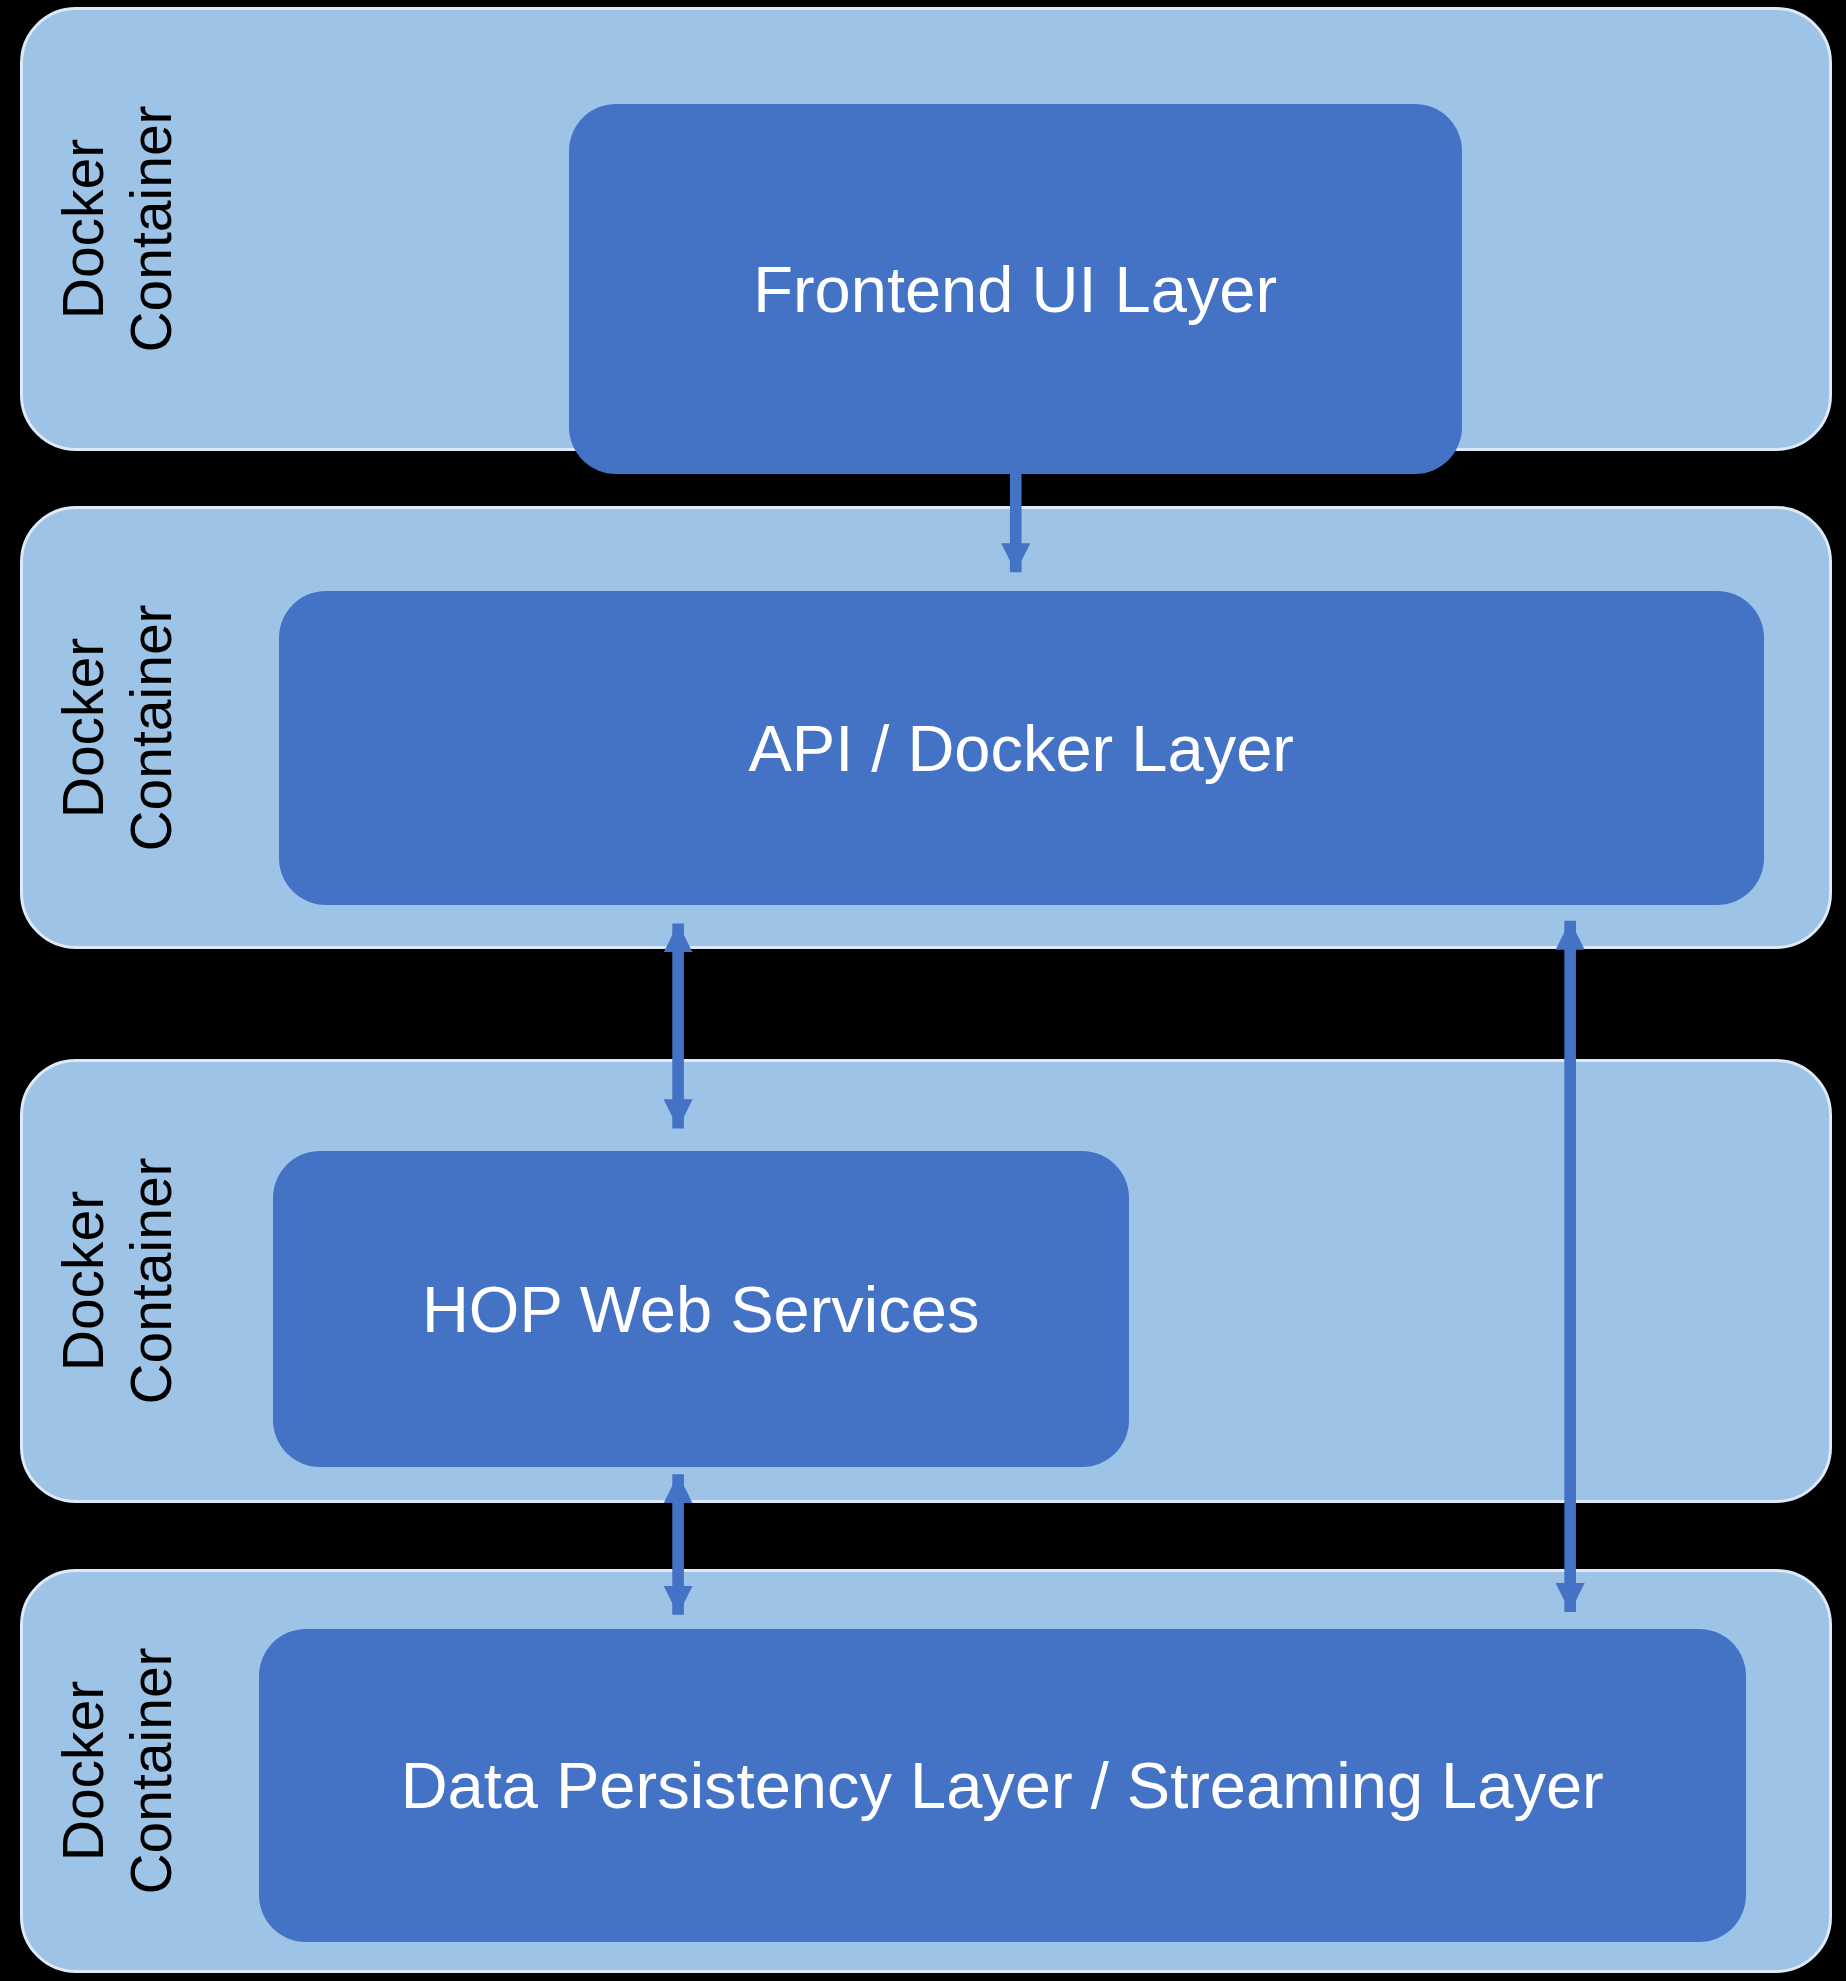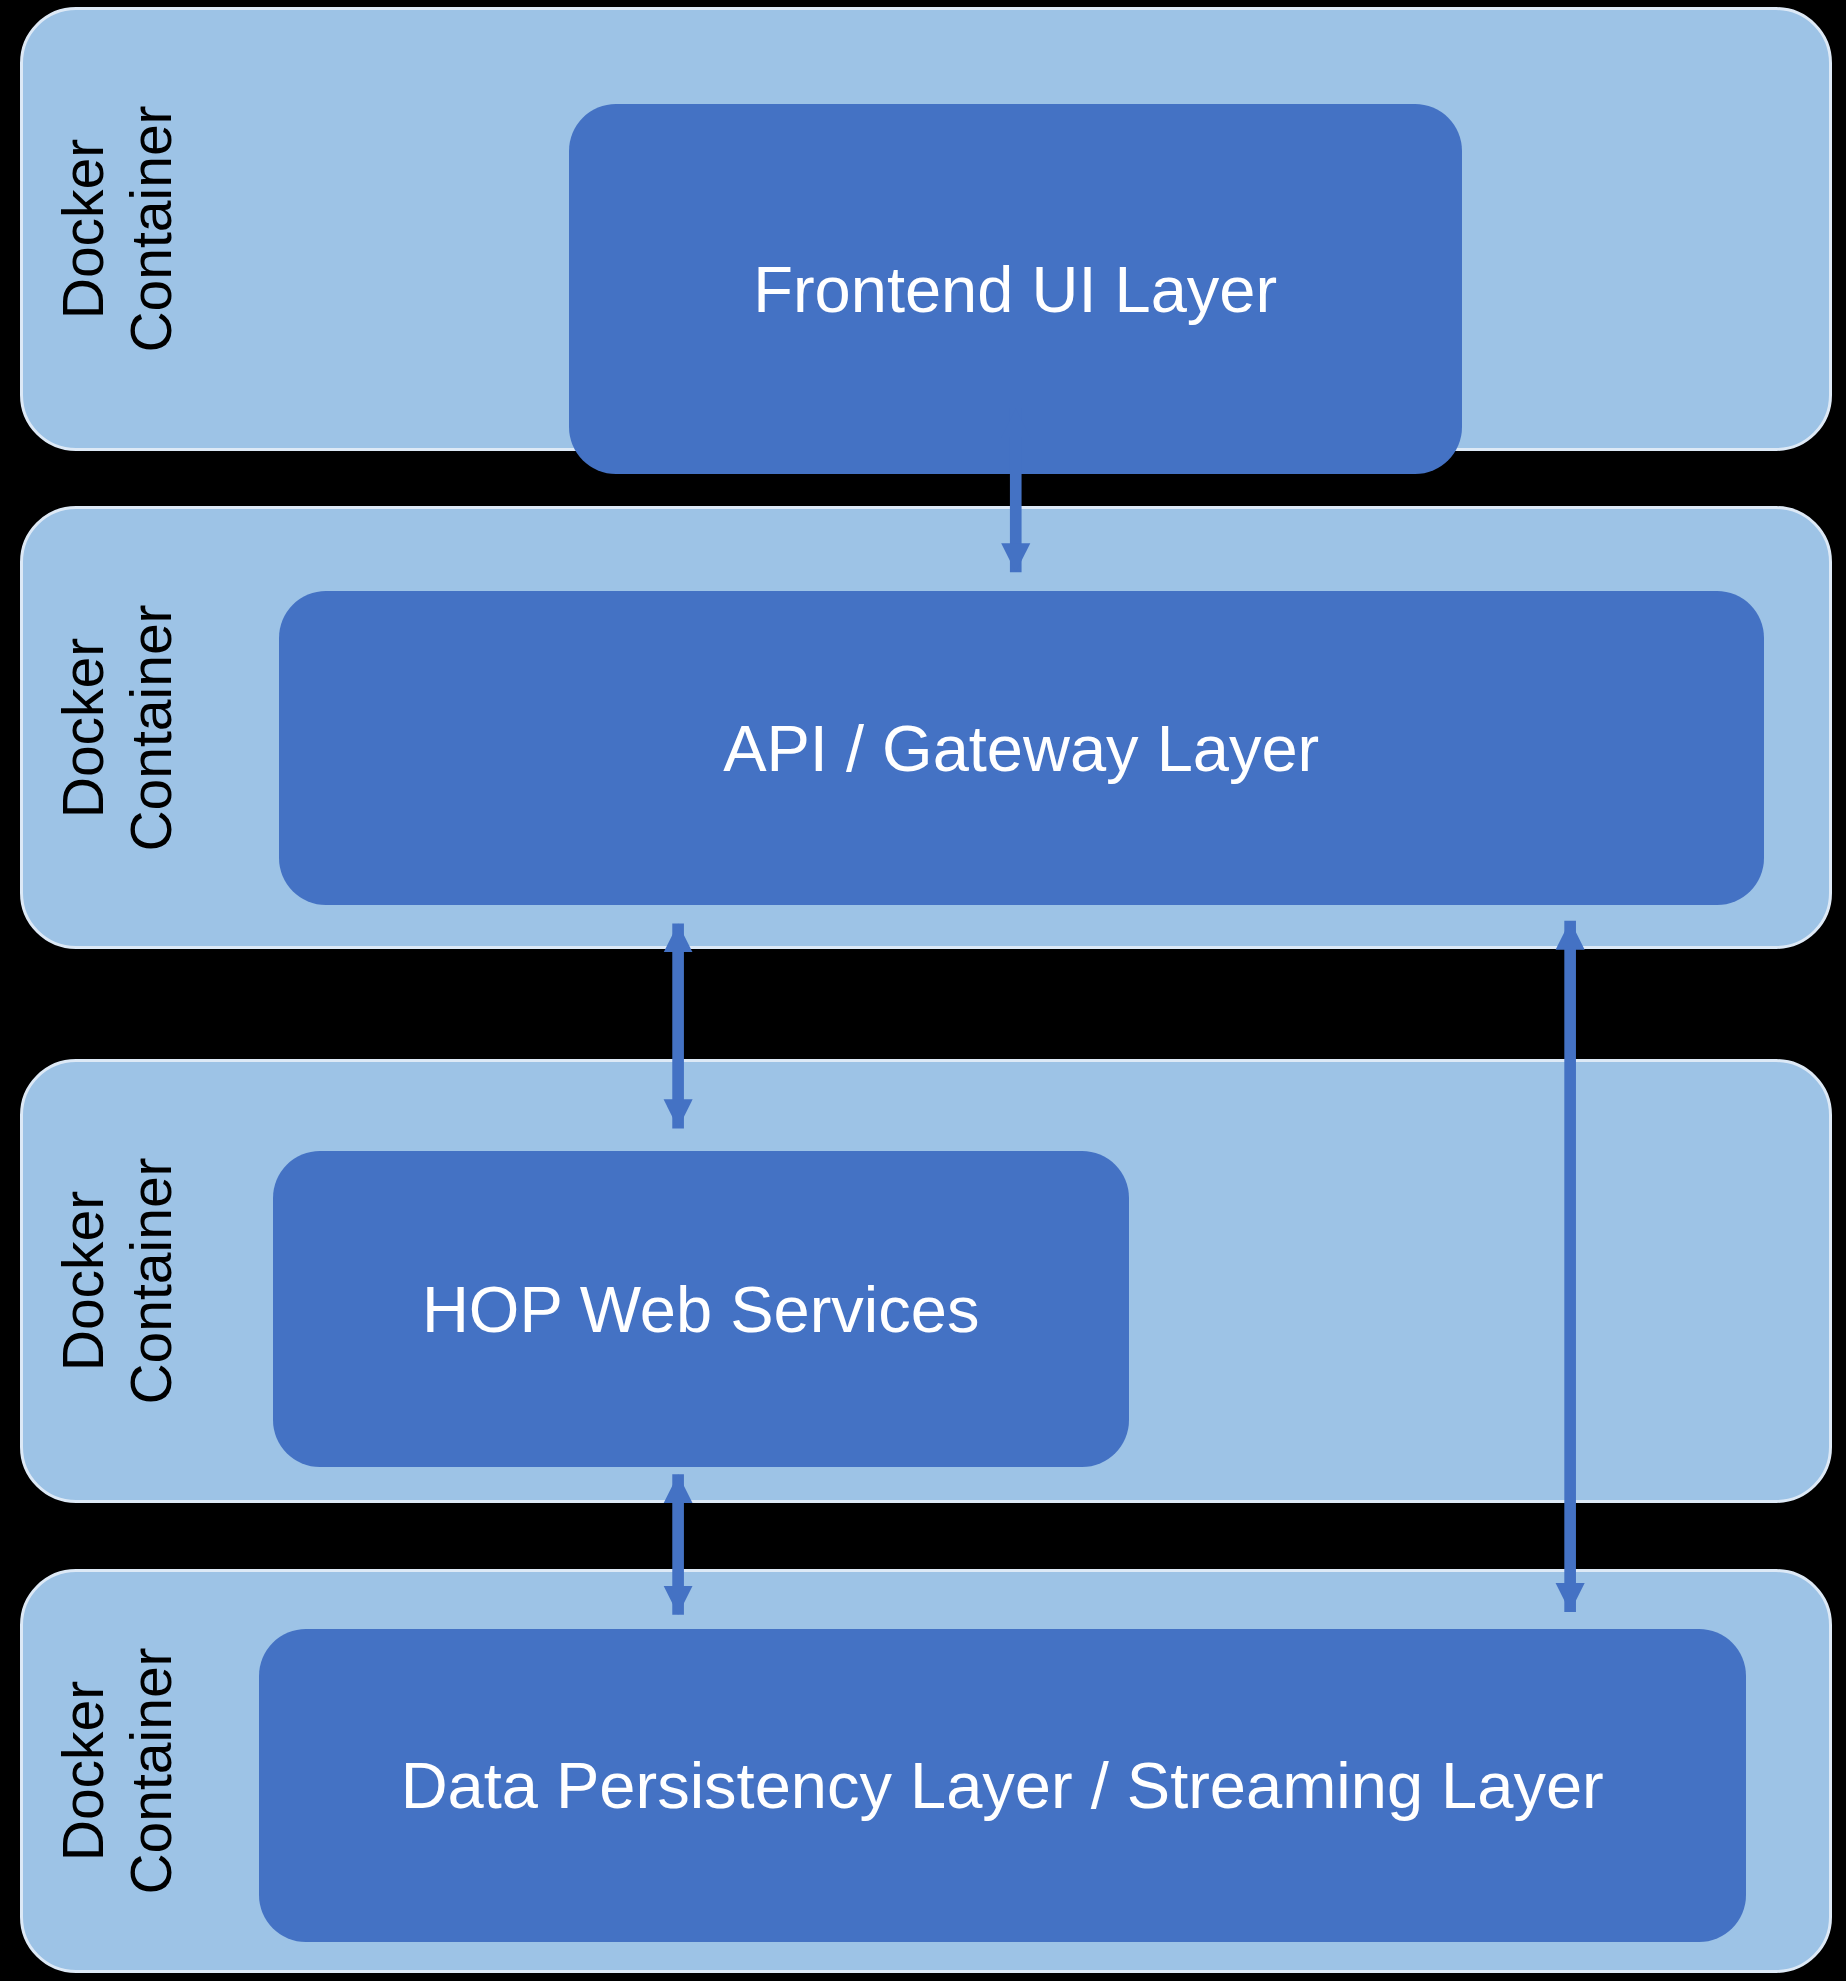--- a/index.html
+++ b/index.html
@@ -83,21 +83,21 @@
   <div class="container c1">
     <div class="vlabel">Docker Container</div>
     <div class="box b1">
       <span>Frontend UI Layer</span>
     </div>
   </div>
 
   <div class="container c2">
     <div class="vlabel">Docker Container</div>
     <div class="box b2">
-      <span>API / Gateway Layer</span>
+      <span>API / Docker Layer</span>
     </div>
   </div>
 
   <div class="container c3">
     <div class="vlabel">Docker Container</div>
     <div class="box b3">
       <span>HOP Web Services</span>
     </div>
   </div>
 

